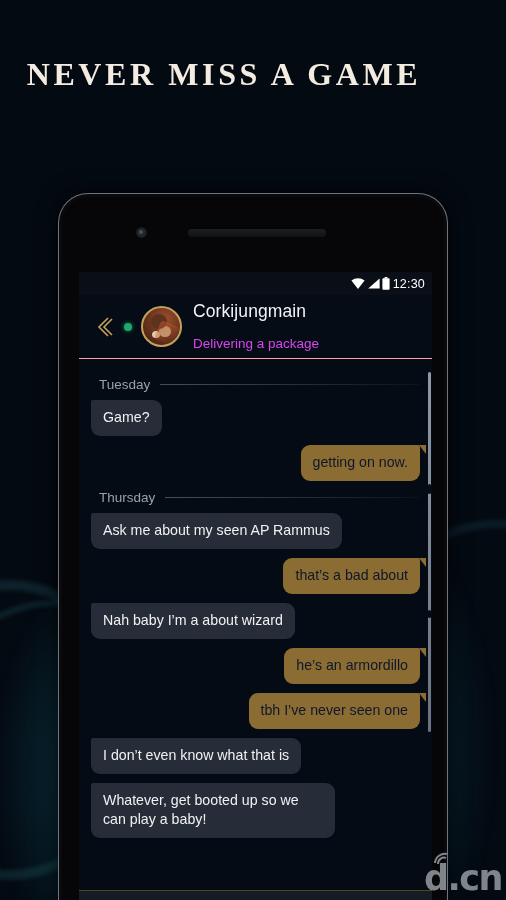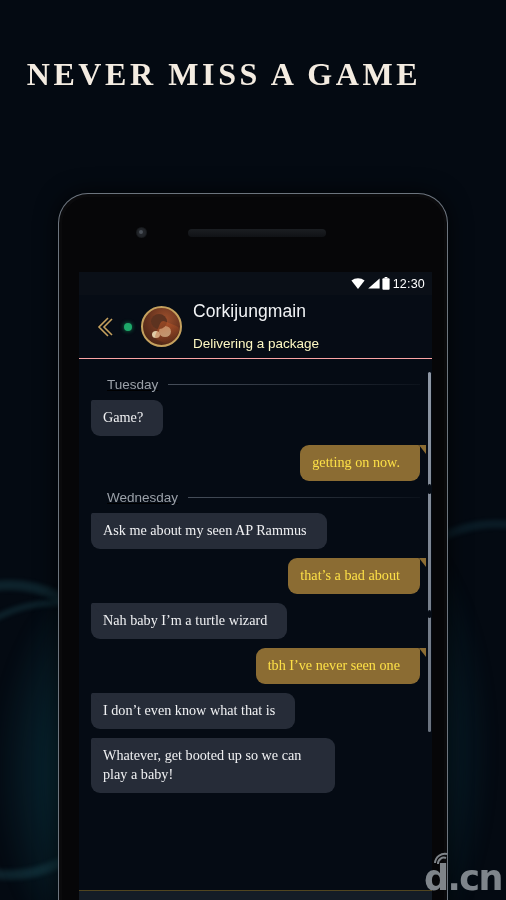--- a/index.html
+++ b/index.html
@@ -221,85 +221,83 @@
     flex-direction: column;
     justify-content: center;
   }
   .header-name {
     color: #f2f4f6;
     font-size: 17.5px;
     line-height: 21px;
     letter-spacing: 0.1px;
   }
   .header-status {
-    color: #fef9c3;
+    color: #d946ef;
     font-size: 13.5px;
     line-height: 17px;
     margin-top: 13px;
   }
 
   
   .messages {
     position: absolute;
     left: 0;
     top: 87px;
     right: 0;
     bottom: 44px;
     padding: 10px 12px 6px 12px;
     background: #050b14;
     overflow: hidden;
   }
   .day-sep {
     display: flex;
     align-items: center;
     gap: 10px;
-    margin: 8px 0 8px 16px;
-    text-decoration: underline;
+    margin: 8px 0 8px 8px;
   }
   .day-sep .label {
     color: #9ba1a9;
     font-size: 13.5px;
     white-space: nowrap;
   }
   .day-sep .line {
     flex: 1;
     height: 1px;
     background: linear-gradient(90deg, rgba(150,160,175,0.45), rgba(150,160,175,0.05));
   }
   .row { display: flex; margin-bottom: 9px; }
   .row.in  { justify-content: flex-start; }
   .row.out { justify-content: flex-end; }
   .bubble {
     max-width: 255px;
-    padding: 8px 20px 9px 12px;
+    padding: 8px 12px 9px 12px;
     font-size: 14.2px;
     line-height: 19px;
     color: #f0f1f3;
     position: relative;
     word-wrap: break-word;
-    font-family: Liberation Serif, serif;
   }
   .bubble.in {
     background: #262c38;
     border-radius: 2px 9px 9px 9px;
   }
   .bubble.in::before {
     content: "";
     position: absolute;
     left: -6px;
     top: 0;
     border-style: solid;
     border-width: 0 0 9px 7px;
     border-color: transparent transparent transparent #262c38;
     transform: scaleX(-1) translateX(-7px);
   }
   .bubble.out {
     background: #8b6c33;
     border-radius: 9px 2px 9px 9px;
-    color: #fde047;
+    color: #0f172a;
   }
   .bubble.out::before {
     content: "";
     position: absolute;
     right: -6px;
     top: 0;
     border-style: solid;
     border-width: 0 7px 9px 0;
     border-color: transparent #8b6c33 transparent transparent;
   }
@@ -432,36 +430,39 @@
 
           <div class="row in">
             <div class="bubble in">Game?</div>
           </div>
 
           <div class="row out">
             <div class="bubble out">getting on now.</div>
           </div>
 
           <div class="day-sep">
-            <span class="label">Wednesday</span>
+            <span class="label">Thursday</span>
             <span class="line"></span>
           </div>
 
           <div class="row in">
             <div class="bubble in">Ask me about my seen AP Rammus</div>
           </div>
 
           <div class="row out">
             <div class="bubble out">that’s a bad about</div>
           </div>
 
           <div class="row in">
-            <div class="bubble in">Nah baby I’m a turtle wizard</div>
-          </div>
-
+            <div class="bubble in">Nah baby I’m a about wizard</div>
+          </div>
+
+          <div class="row out">
+            <div class="bubble out">he’s an armordillo</div>
+          </div>
 
           <div class="row out">
             <div class="bubble out">tbh I’ve never seen one</div>
           </div>
 
           <div class="row in">
             <div class="bubble in">I don’t even know what that is</div>
           </div>
 
           <div class="row in">

